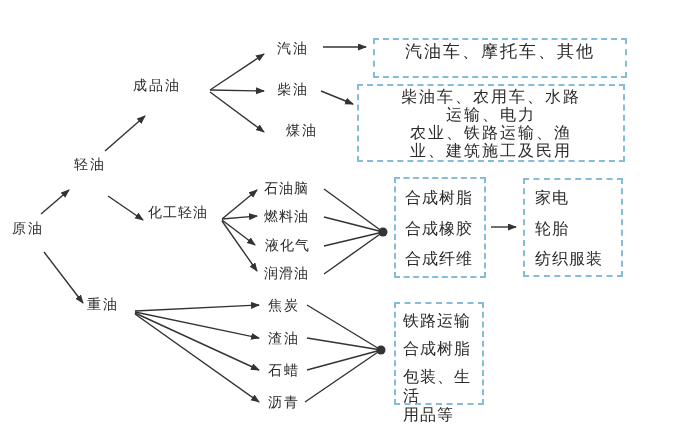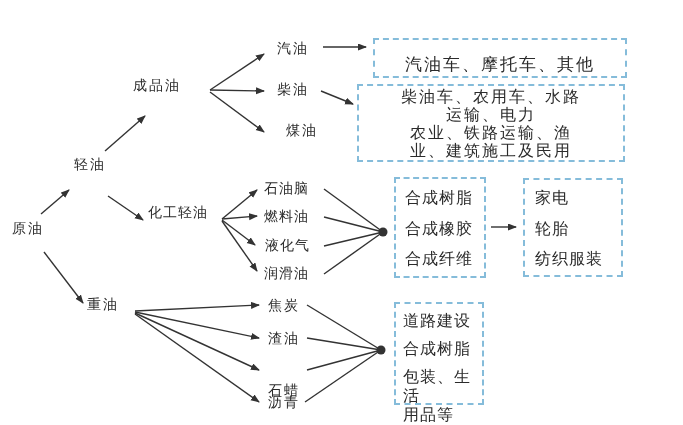--- a/index.html
+++ b/index.html
@@ -12,21 +12,21 @@
   .node {
     position:absolute; font-size:14px; letter-spacing:2px; white-space:nowrap;
     line-height:18px; color:#2b2b2b;
   }
   .node.wide { letter-spacing:1px; }
   .dbox {
     position:absolute; border:2px dashed #85bcda; box-sizing:border-box;
     font-size:16px; color:#2b2b2b; background:#fff;
   }
   .dbox-a { left:373px; top:38px; width:254px; height:40px;
-            display:flex; align-items:flex-end; justify-content:center;
+            display:flex; align-items:flex-start; justify-content:center;
             font-size:17px; letter-spacing:2px; }
   .dbox-b { left:357px; top:84px; width:268px; height:78px; text-align:center;
             letter-spacing:2px; padding-top:2px; }
   .dbox-b .bl { line-height:18px;text-align:center; }
   .dbox-c { left:394px; top:177px; width:92px; height:101px; letter-spacing:1px; }
   .dbox-c .bl { margin:0 0 0 9px; line-height:20px; }
   .dbox-c .bl:nth-child(1){ margin-top:9px; }
   .dbox-c .bl:nth-child(2){ margin-top:11px; }
   .dbox-c .bl:nth-child(3){ margin-top:10px; }
   .dbox-d { left:523px; top:178px; width:100px; height:99px; letter-spacing:1px; }
@@ -91,21 +91,21 @@
   <div class="node wide" style="left:148px; top:204px;">化工轻油</div>
   <div class="node" style="left:277px; top:40px;">汽油</div>
   <div class="node" style="left:277px; top:81px;">柴油</div>
   <div class="node" style="left:286px; top:122px;">煤油</div>
   <div class="node wide" style="left:264px; top:180px;">石油脑</div>
   <div class="node wide" style="left:264px; top:208px;">燃料油</div>
   <div class="node wide" style="left:265px; top:237px;">液化气</div>
   <div class="node wide" style="left:264px; top:265px;">润滑油</div>
   <div class="node" style="left:268px; top:297px;">焦炭</div>
   <div class="node" style="left:268px; top:330px;">渣油</div>
-  <div class="node" style="left:268px; top:362px;margin-top:20px;">石蜡</div>
+  <div class="node" style="left:268px; top:362px;">石蜡</div>
   <div class="node" style="left:268px; top:394px;">沥青</div>
 
   <div class="dbox dbox-a">
     <div class="bl">汽油车、摩托车、其他</div>
   </div>
 
   <div class="dbox dbox-b">
     <div class="bl">柴油车、农用车、水路</div>
     <div class="bl">运输、电力</div>
     <div class="bl">农业、铁路运输、渔</div>
@@ -118,19 +118,19 @@
     <div class="bl">合成纤维</div>
   </div>
 
   <div class="dbox dbox-d">
     <div class="bl">家电</div>
     <div class="bl">轮胎</div>
     <div class="bl">纺织服装</div>
   </div>
 
   <div class="dbox dbox-e">
-    <div class="bl">道路建设</div>
+    <div class="bl">铁路运输</div>
     <div class="bl">合成树脂</div>
     <div class="bl">包装、生活</div>
     <div class="bl">用品等</div>
   </div>
 
 </div>
 
 </body></html>

